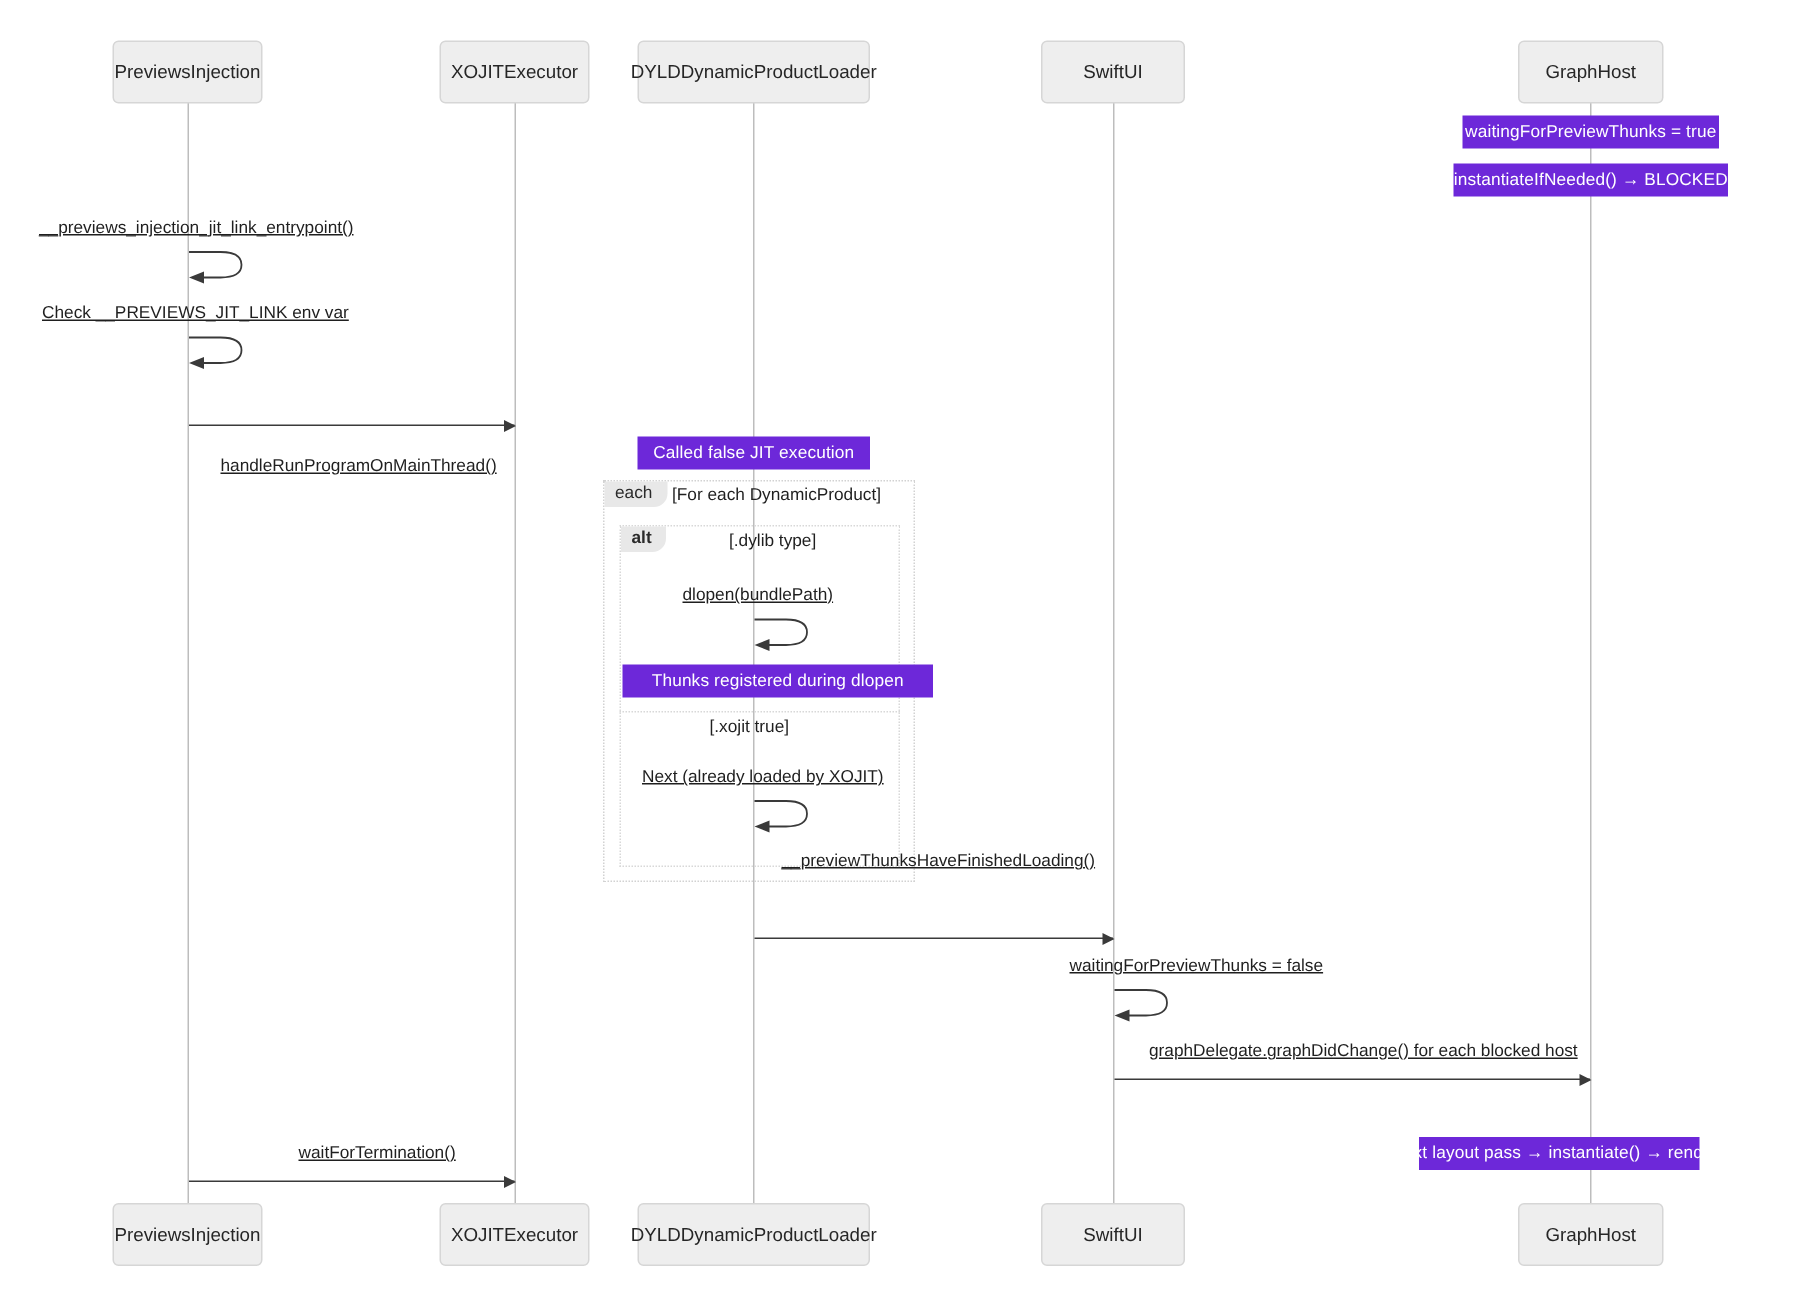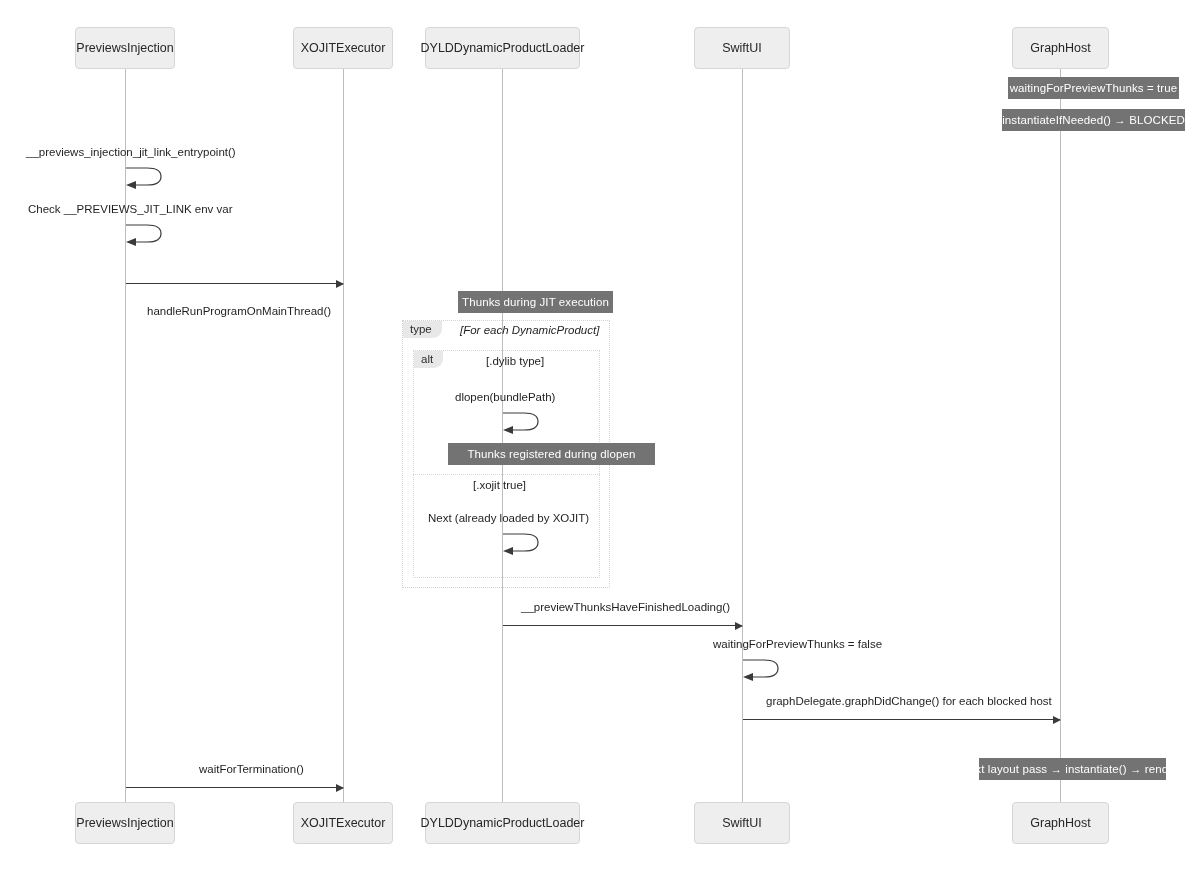--- a/index.html
+++ b/index.html
@@ -54,41 +54,41 @@
     height: 0;
     border-left: 8px solid #3a3a3a;
     border-top: 4px solid transparent;
     border-bottom: 4px solid transparent;
   }
   .msg-label {
     position: absolute;
     font-size: 11.5px;
     color: #1f1f1f;
     white-space: nowrap;
+    text-decoration: underline;
   }
   
   .selfmsg {
     position: absolute;
   }
   .selfmsg svg { display: block; overflow: visible; }
   
   .note {
     position: absolute;
     box-sizing: border-box;
-    background: #737373;
+    background: #6d28d9;
     color: #ffffff;
     font-size: 11.5px;
     display: flex;
     align-items: center;
     justify-content: center;
     white-space: nowrap;
     padding: 0 12px;
     height: 22px;
     letter-spacing: 0.1px;
-    margin-left: 33px;
   }
   
   .fragment {
     position: absolute;
     box-sizing: border-box;
     border: 1px dotted #d2d2d2;
     background: transparent;
   }
   .fragment-inner {
     position: absolute;
@@ -166,33 +166,33 @@
     <svg width="46" height="30" viewBox="0 0 46 30">
       <path d="M1,4 L22,4 Q36,4 36,12.5 Q36,21 22,21 L10,21" fill="none" stroke="#3a3a3a" stroke-width="1.2"></path>
       <path d="M1,21 L11,17 L11,25 Z" fill="#3a3a3a"></path>
     </svg>
   </div>
 
   <div class="msg-label" style="left:147px; top:259px;margin-top:46px;"><span>handleRunProgramOnMainThread()</span></div>
   <div class="msg" style="left:126px; top:283px; width:217px;"></div>
 
   <div class="note" style="left:425px; top:291px; width:155px;">
-    <span>Thunks during JIT execution</span>
+    <span>Called false JIT execution</span>
   </div>
 
   <div class="fragment" style="left:402px; top:320px; width:208px; height:268px;"></div>
   <div class="frag-tab" style="left:403px; top:321px;">
-    <span>type</span>
-  </div>
-  <div class="frag-cond" style="left:460px; top:324px;font-style:italic;">
+    <span>each</span>
+  </div>
+  <div class="frag-cond" style="left:448px; top:324px;">
     <span>[For each DynamicProduct]</span>
   </div>
 
   <div class="fragment-inner" style="left:413px; top:350px; width:187px; height:228px;"></div>
-  <div class="frag-tab" style="left:414px; top:351px;">
+  <div class="frag-tab" style="left:414px; top:351px;font-weight:bold;">
     <span>alt</span>
   </div>
   <div class="frag-cond" style="left:486px; top:355px;">
     <span>[.dylib type]</span>
   </div>
 
   <div class="msg-label" style="left:455px; top:391px;"><span>dlopen(bundlePath)</span></div>
   <div class="selfmsg" style="left:502px; top:409px;">
     <svg width="46" height="30" viewBox="0 0 46 30">
       <path d="M1,4 L22,4 Q36,4 36,12.5 Q36,21 22,21 L10,21" fill="none" stroke="#3a3a3a" stroke-width="1.2"></path>
@@ -211,21 +211,21 @@
   </div>
 
   <div class="msg-label" style="left:428px; top:512px;"><span>Next (already loaded by XOJIT)</span></div>
   <div class="selfmsg" style="left:502px; top:530px;">
     <svg width="46" height="30" viewBox="0 0 46 30">
       <path d="M1,4 L22,4 Q36,4 36,12.5 Q36,21 22,21 L10,21" fill="none" stroke="#3a3a3a" stroke-width="1.2"></path>
       <path d="M1,21 L11,17 L11,25 Z" fill="#3a3a3a"></path>
     </svg>
   </div>
 
-  <div class="msg-label" style="left:521px; top:601px;"><span>__previewThunksHaveFinishedLoading()</span></div>
+  <div class="msg-label" style="left:521px; top:568px;"><span>__previewThunksHaveFinishedLoading()</span></div>
   <div class="msg" style="left:503px; top:625px; width:239px;"></div>
 
   <div class="msg-label" style="left:665px; top:638px;margin-left:48px;"><span>waitingForPreviewThunks = false</span></div>
   <div class="selfmsg" style="left:742px; top:656px;">
     <svg width="46" height="30" viewBox="0 0 46 30">
       <path d="M1,4 L22,4 Q36,4 36,12.5 Q36,21 22,21 L10,21" fill="none" stroke="#3a3a3a" stroke-width="1.2"></path>
       <path d="M1,21 L11,17 L11,25 Z" fill="#3a3a3a"></path>
     </svg>
   </div>
 

